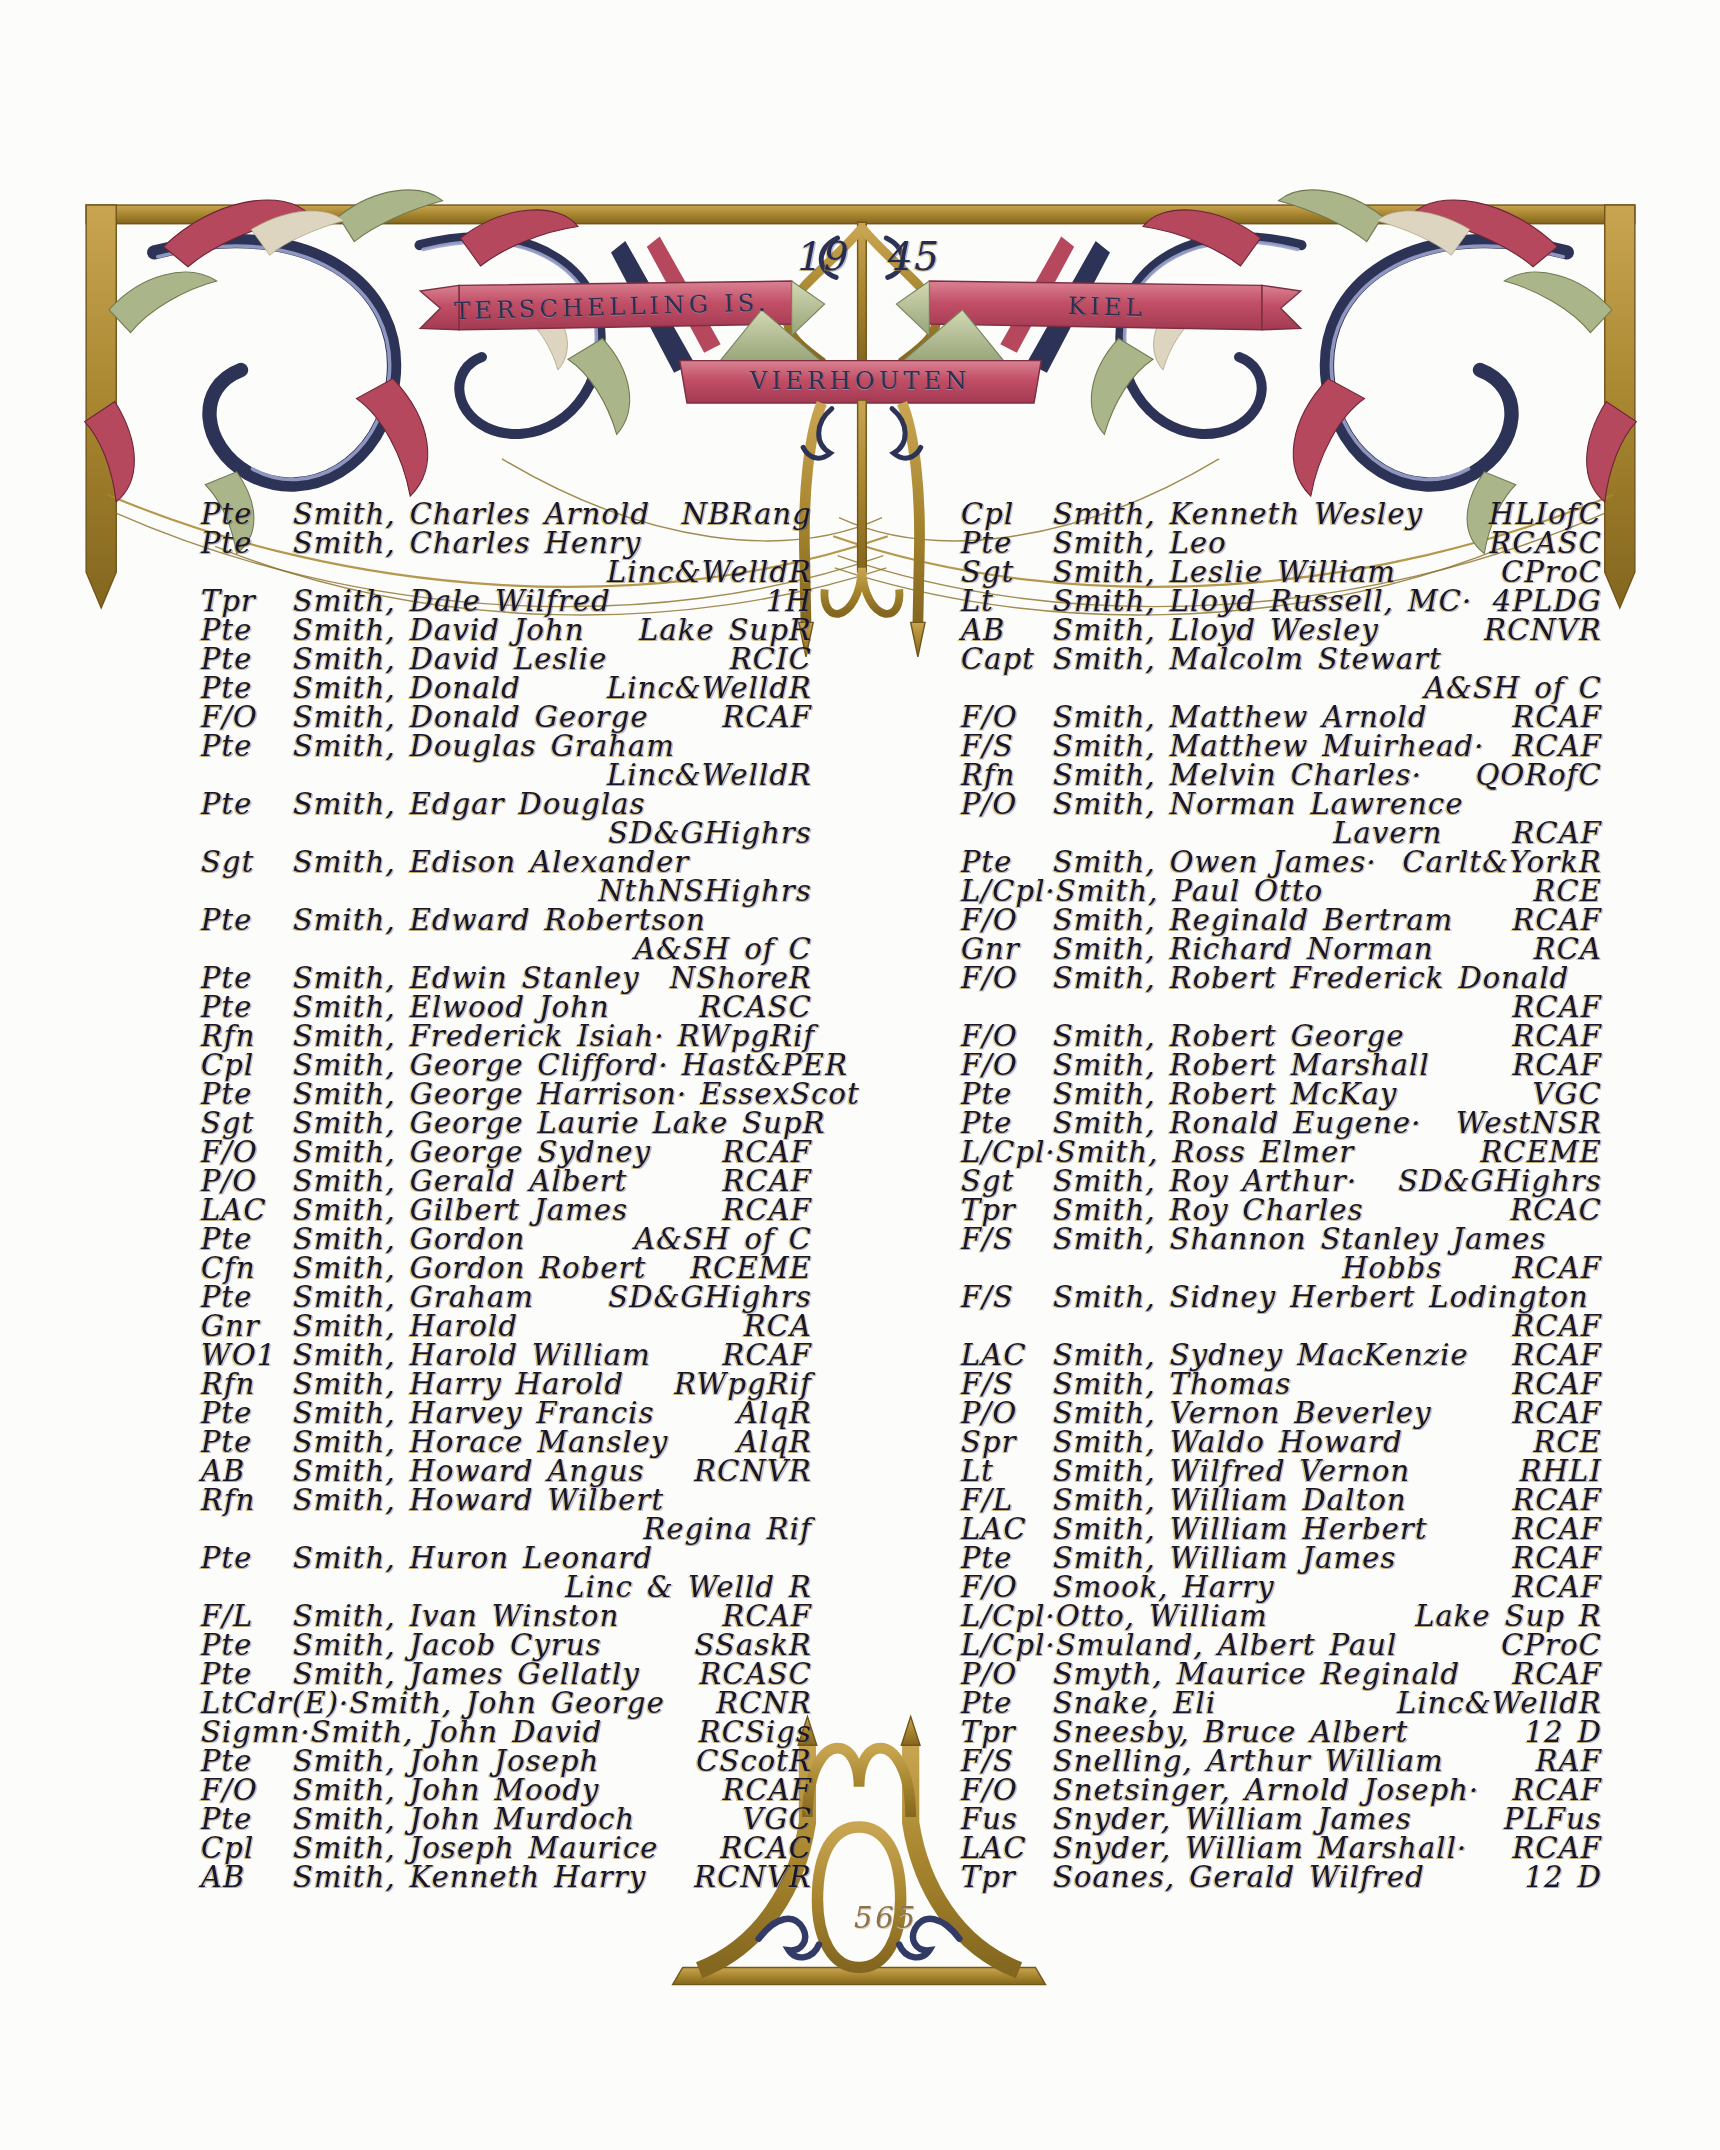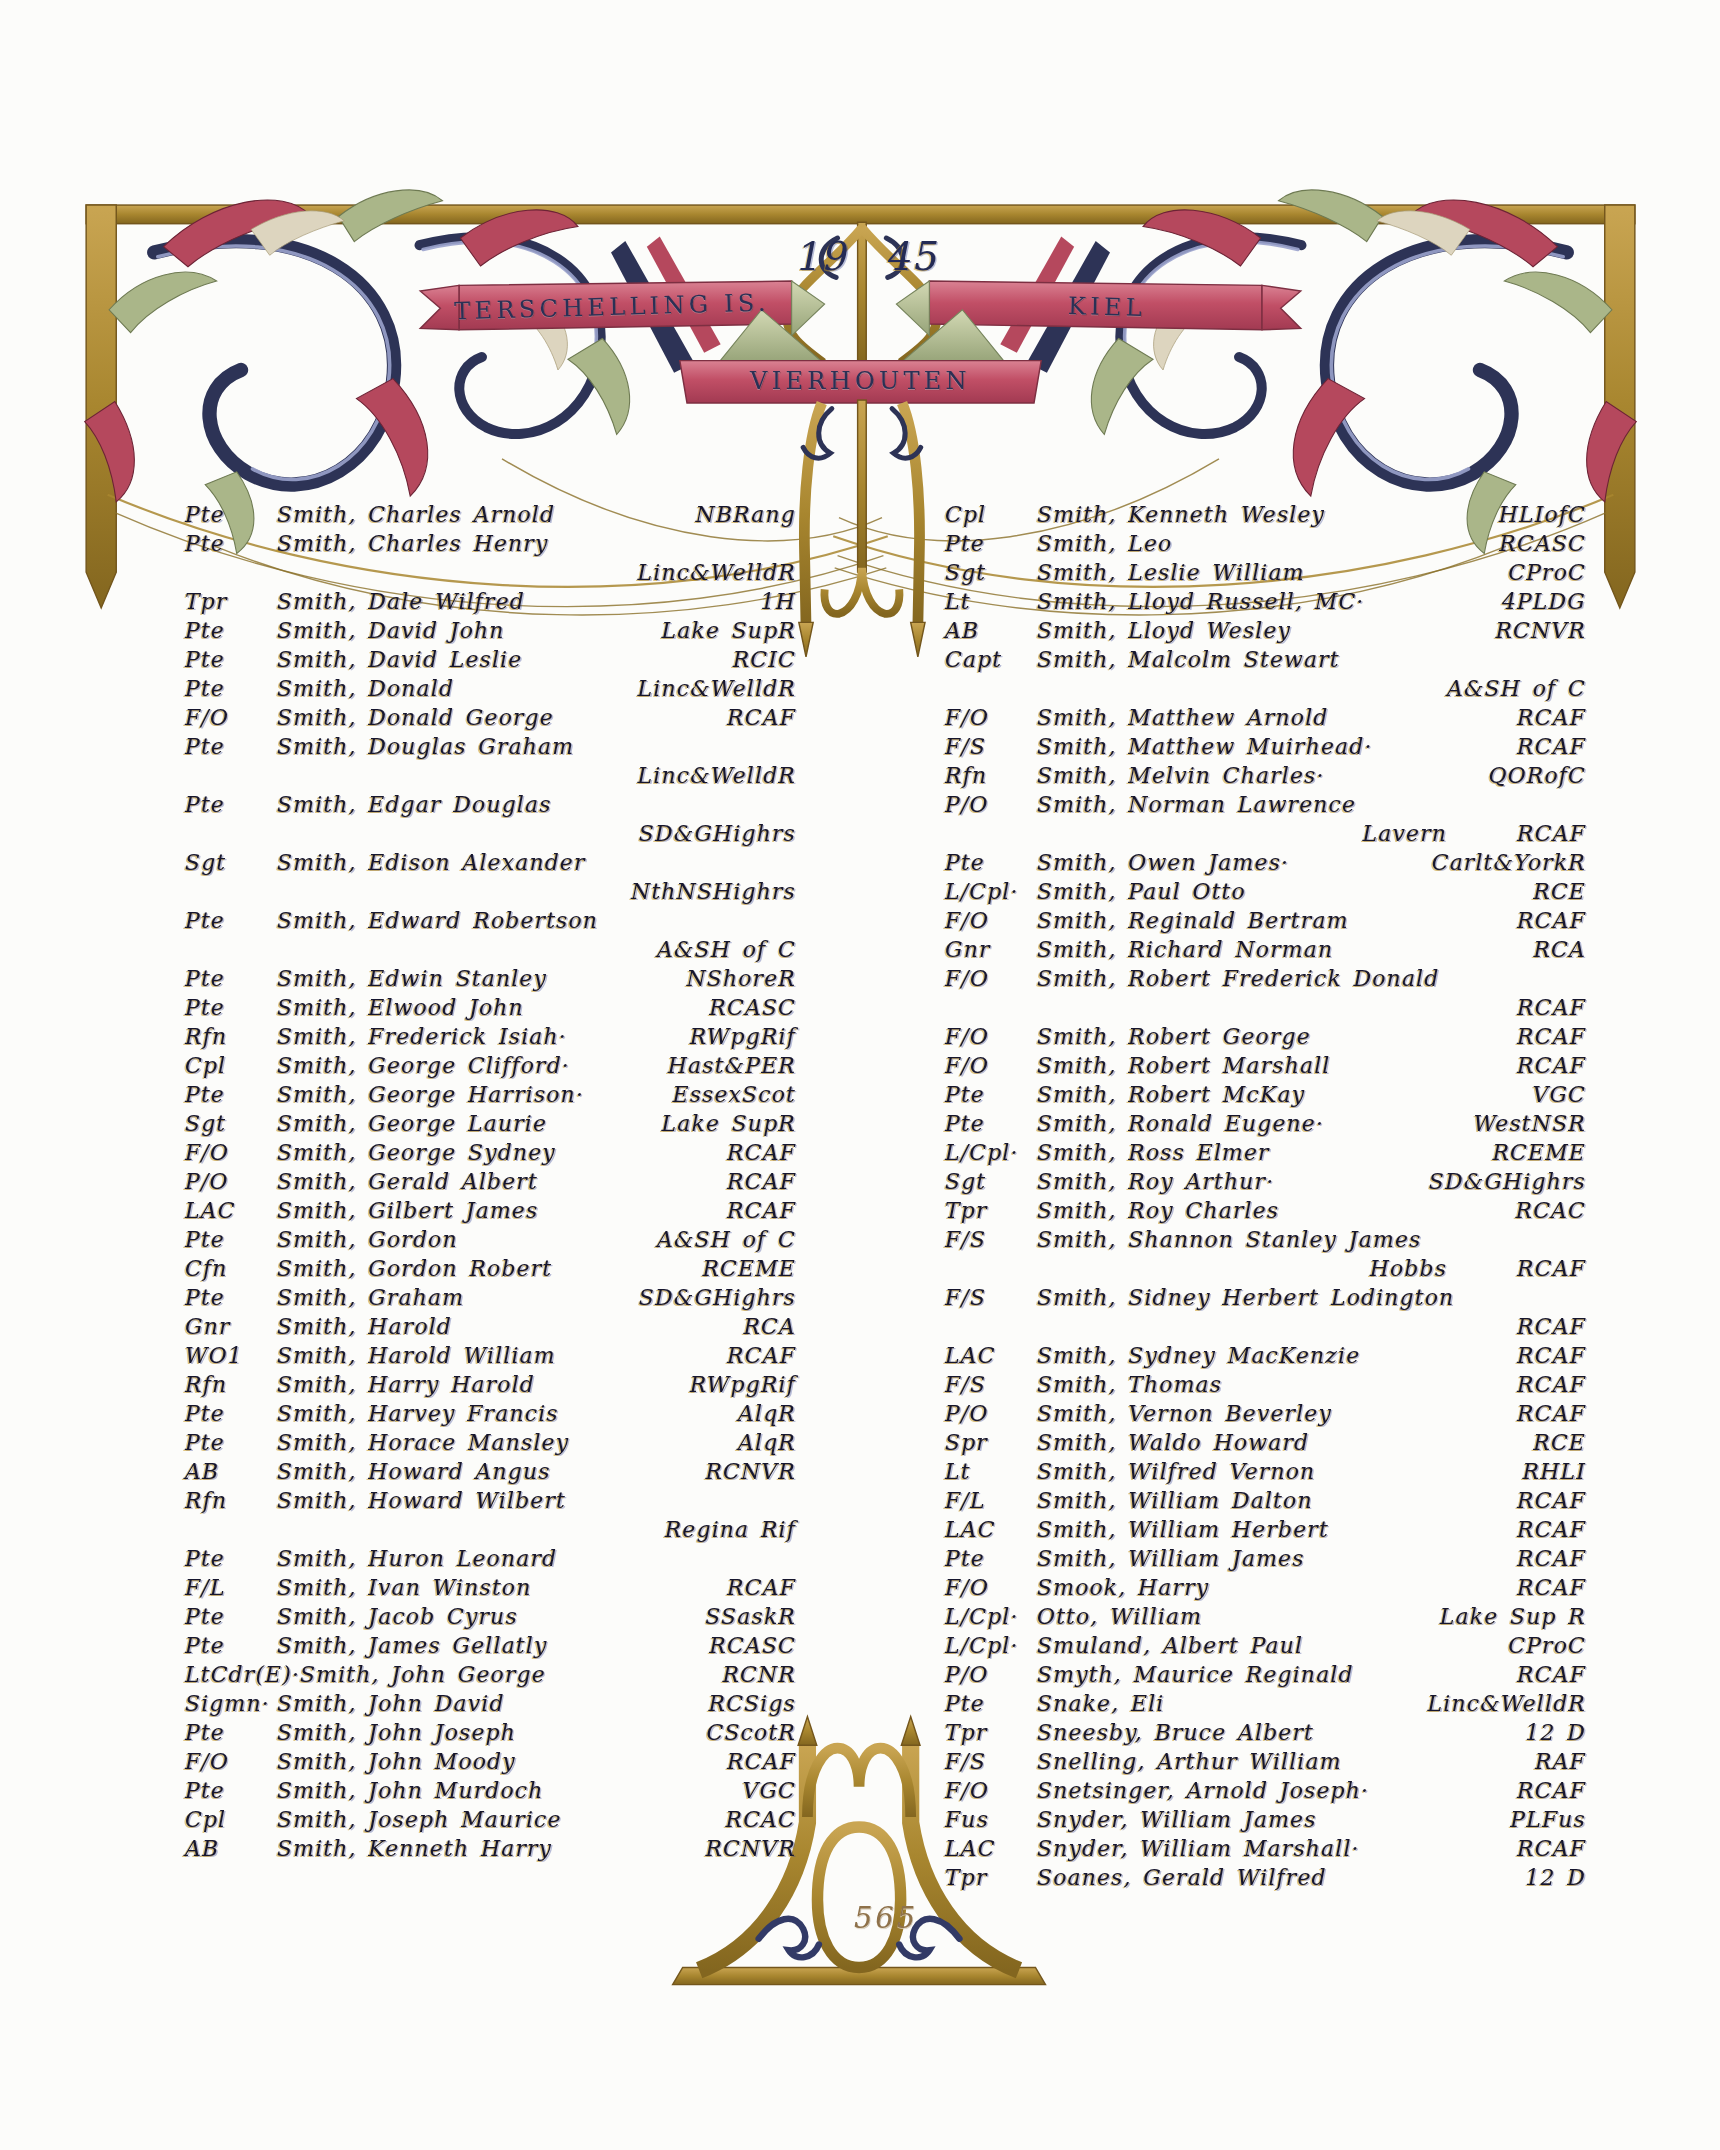--- a/index.html
+++ b/index.html
@@ -6,23 +6,24 @@
   #page{
     position:relative; width:1721px; height:2151px;
     background:#fcfcfa; overflow:hidden;
     font-family:"DejaVu Serif", serif;
   }
   svg{position:absolute;left:0;top:0;pointer-events:none;}
 
   
   .roll{
     position:absolute;
-    font-style:italic; font-size:22px; line-height:29px;
+    font-style:italic; font-size:29px; line-height:29px;
     color:#16162e; letter-spacing:1.1px; word-spacing:3.6px;
     text-shadow:-1.4px 1.4px 0 rgba(200,152,30,.55), 1.4px 1.4px 0 rgba(54,70,150,.35);
+    margin-left:16px;
   }
   #roll-left {left:185px;  top:500px; width:611px;}
   #roll-right{left:945px; top:500px; width:641px;}
   .line{display:flex; align-items:baseline; height:29px; white-space:nowrap;}
   .rank{flex:0 0 92px;}
   .nm{flex:0 1 auto;}
   .unit{margin-left:auto; padding-left:13px;}
   .line.cont{justify-content:flex-end;}
   .line.cont .unit{margin-left:0;}
   .line.cont .mid{margin-right:57px;}
@@ -374,20 +375,24 @@
       </div>
       <div class="line cont">
 
         <span class="unit">Regina Rif</span>
       </div>
       <div class="line">
         <span class="rank">Pte</span>
         <span class="nm">Smith, Huron Leonard</span>
 
       </div>
+      <div class="line cont">
+
+        <span class="unit">Linc &amp; Welld R</span>
+      </div>
       <div class="line">
         <span class="rank">F/L</span>
         <span class="nm">Smith, Ivan Winston</span>
 
         <span class="unit">RCAF</span>
       </div>
       <div class="line">
         <span class="rank">Pte</span>
         <span class="nm">Smith, Jacob Cyrus</span>
 

